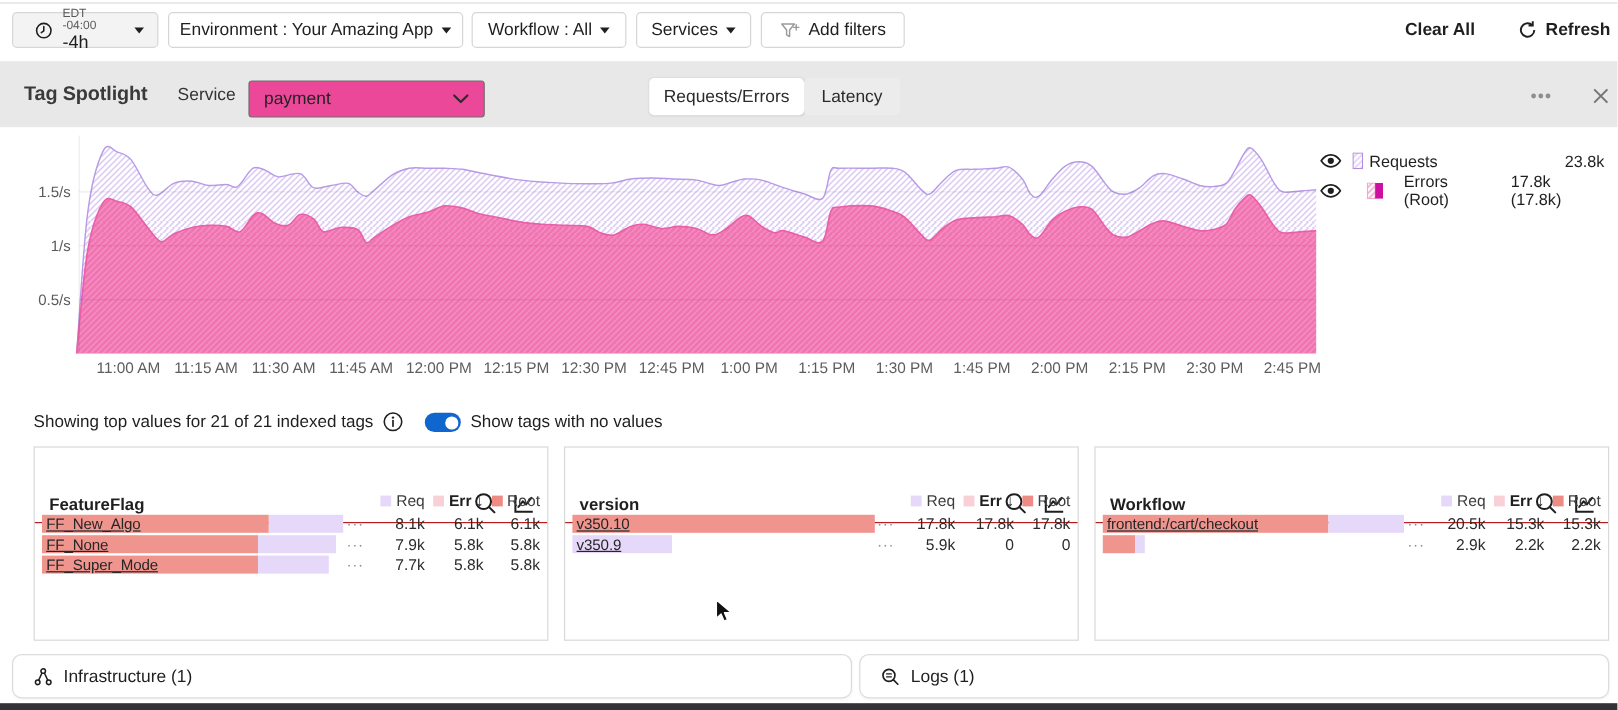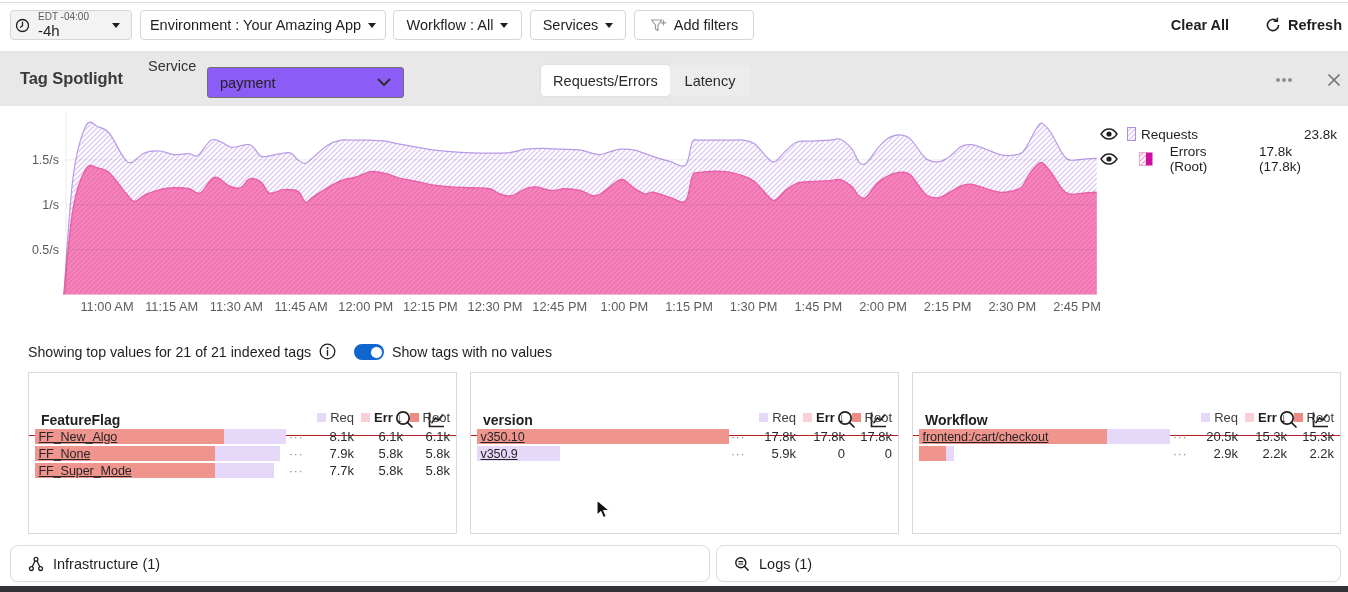--- a/index.html
+++ b/index.html
@@ -5,43 +5,43 @@
   * { margin:0; padding:0; box-sizing:border-box; }
   html,body { width:1348px; height:592px; overflow:hidden; background:#fff;
     font-family:"Liberation Sans", sans-serif; color:#1f1f1f; position:relative; }
   .abs { position:absolute; }
 
   
   .top-hairline { left:0; top:2px; width:1348px; height:1px; background:#dcdcdc; }
   .tb-btn { top:10px; height:30px; border:1px solid #d6d6d6; border-radius:4px;
     background:#fff; display:flex; align-items:center; justify-content:center;
     font-size:14.5px; color:#1f1f1f; gap:7px; cursor:pointer; }
-  .btn-time { left:10px; width:122px; background:#f3f3f3; justify-content:flex-start; padding:0 11px 0 4px; gap:8px;}
+  .btn-time { left:10px; width:122px; background:#f3f3f3; justify-content:flex-start; padding:0 11px 0 18px; gap:8px;}
   .btn-env { left:140px; width:246px; }
   .btn-workflow { left:393px; width:129px; }
   .btn-services { left:530px; width:96px; }
   .btn-filters { left:634px; width:120px; }
   .caret { width:0; height:0; border-left:4.5px solid transparent; border-right:4.5px solid transparent;
     border-top:5.5px solid #1f1f1f; display:inline-block; margin-top:1px;}
   .time-texts { display:flex; flex-direction:column; line-height:1; margin-right:2px;}
   .time-tz { font-size:10px; color:#5a5a5a; margin-bottom:1px; letter-spacing:0;}
   .time-range { font-size:15px; color:#1f1f1f; }
   .time-caret { margin-left:auto; }
   .clear-all { left:1168px; top:10px; width:64px; height:30px; display:flex; align-items:center;
     justify-content:center; font-size:14.5px; font-weight:700; color:#1f1f1f; cursor:pointer;}
   .refresh { left:1265px; top:10px; height:30px; display:flex; align-items:center; gap:7px;
     font-size:14.5px; font-weight:700; color:#1f1f1f; cursor:pointer;}
 
   
   .band { left:0; top:51px; width:1348px; height:55px; background:#e8e8e8; }
   .band-title { left:20px; top:51px; height:55px; display:flex; align-items:center;
     font-size:16.5px; font-weight:700; color:#3a3a3a; letter-spacing:-0.1px;}
-  .service-label { left:148px; top:38px; height:55px; display:flex; align-items:center;
+  .service-label { left:148px; top:51px; height:55px; display:flex; align-items:center;
     font-size:14.5px; color:#333; }
-  .service-select { left:207px; top:67px; width:197px; height:31px; background:#8b5cf6;
+  .service-select { left:207px; top:67px; width:197px; height:31px; background:#ec4899;
     border:1px solid #6f6f6f; border-radius:3px; display:flex; align-items:center;
     padding:0 12px; font-size:14.5px; color:#222; cursor:pointer; }
   .service-select .grow { flex:1; }
   .tabs { left:509px; top:65px; height:31px; display:flex;padding-left:32px; }
   .tab { height:31px; display:flex; align-items:center; justify-content:center;
     font-size:14.5px; color:#2b2b2b; border-radius:4px; cursor:pointer; }
   .tab-selected { width:129px; background:#fff; font-weight:500; box-shadow:0 0 2px rgba(0,0,0,0.12); }
   .tab-plain { width:80px; background:#ececec; }
   .band-more { left:1266px; top:62px; width:36px; height:36px; display:flex; align-items:center;
     justify-content:center; gap:1.5px; cursor:pointer;}

